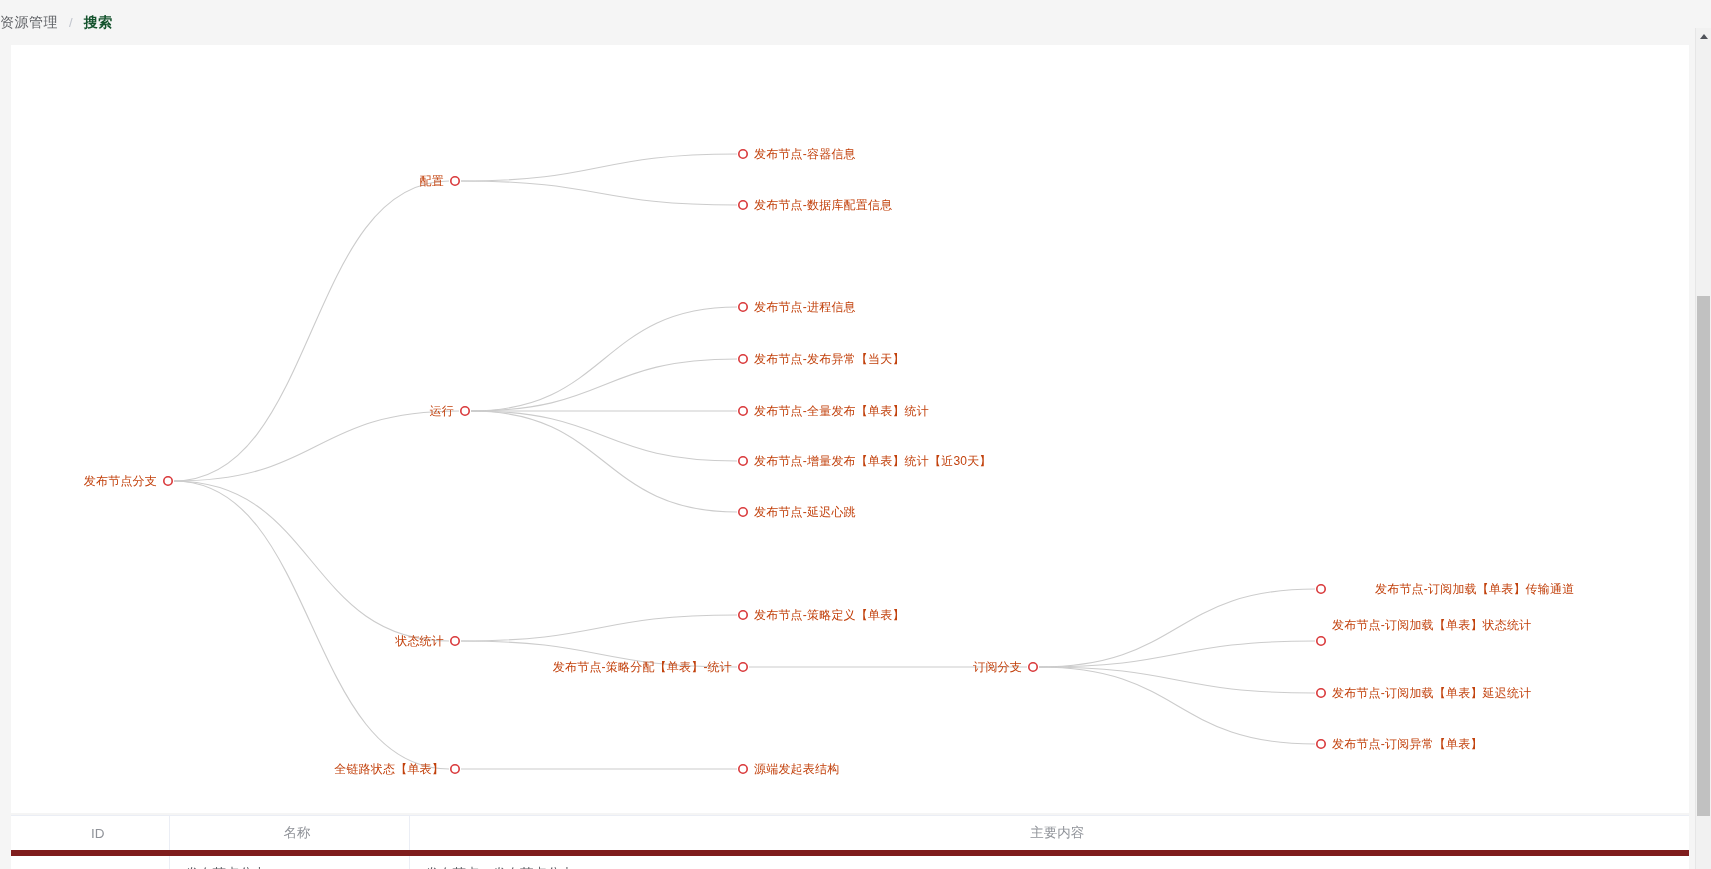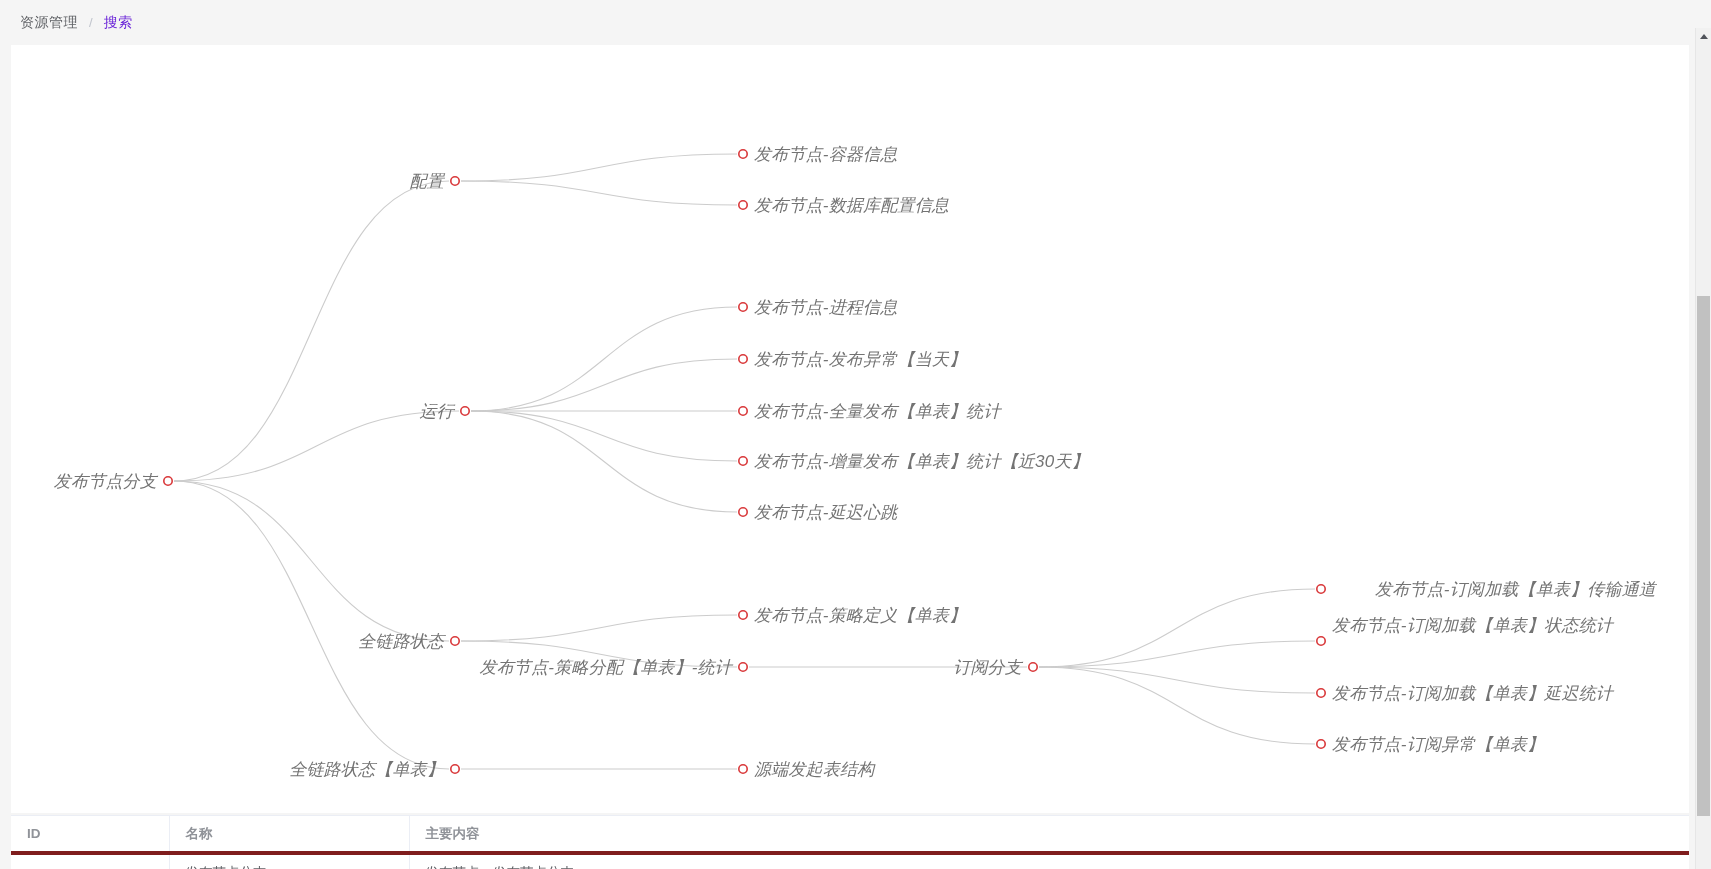--- a/index.html
+++ b/index.html
@@ -10,76 +10,75 @@
     overflow: hidden;
   }
   #app { position: relative; width: 1711px; height: 869px; }
 
   
   .breadcrumb-bar {
     position: absolute; left: 0; top: 0;
     width: 1711px; height: 45px;
     background: #f5f5f5;
     display: flex; align-items: center;
-    padding-left: 20px;
+    padding-left: 0;
     box-sizing: border-box;
   }
   .bc-item {
     font-size: 14px; color: #606266; letter-spacing: .5px;
   }
   .bc-item.link { color: #606266; cursor: pointer; }
   .bc-sep {
     font-size: 13px; color: #c0c4cc; margin: 0 11px; user-select: none;
   }
-  .bc-item.current { color: #6d28d9; }
+  .bc-item.current { color: #14532d; font-weight: bold; }
 
   
   .card {
     position: absolute; left: 11px; top: 45px;
     width: 1678px; height: 768px;
     background: #ffffff;
     overflow: hidden;
   }
 
   
   .graph { position: absolute; left: 0; top: 0; width: 1678px; height: 730px; }
   .graph svg { position: absolute; left: 0; top: 0; }
 
   .node-label {
     position: absolute;
-    font-size: 17px;
-    color: #737373;
+    font-size: 12px;
+    color: #c2410c;
     white-space: nowrap;
     letter-spacing: .2px;
     line-height: 1;
-    font-style: italic;
   }
   .node-label.right-of { transform: translateY(-50%); }
   .node-label.left-of  { transform: translate(-100%, -50%); padding-left: 40px; }
 
   
   .table-wrap {
     position: absolute; left: 11px; top: 815px;
     width: 1678px; height: 54px;
     background: #ffffff;
     box-sizing: border-box;
     border-top: 1px solid #ebeef5;
     overflow: hidden;
   }
   table.data-table {
     width: 1678px; border-collapse: collapse; table-layout: fixed;
   }
   table.data-table th {
     height: 37px;
-    text-align: left;
-    font-weight: bold;
+    text-align: center;
+    font-weight: normal;
     font-size: 13.5px;
     color: #909399;
     padding: 0 0 0 16px;
-    border-bottom: 4px solid #7f1d1d;
+    border-bottom: 6px solid #7f1d1d;
     border-right: 1px solid #ebeef5;
     background: #ffffff;
     box-sizing: border-box;
   }
   table.data-table th:last-child { border-right: none; }
   table.data-table td {
     height: 38px;
     font-size: 13.5px;
     color: #606266;
     padding: 0 0 0 16px;
@@ -179,21 +178,21 @@
           <circle cx="732" cy="724" r="4.2" fill="#ffffff" stroke="#d9383a" stroke-width="1.6"></circle>
           <circle cx="1022" cy="622" r="4.2" fill="#ffffff" stroke="#d9383a" stroke-width="1.6"></circle>
           <circle cx="1310" cy="544" r="4.2" fill="#ffffff" stroke="#d9383a" stroke-width="1.6"></circle>
           <circle cx="1310" cy="596" r="4.2" fill="#ffffff" stroke="#d9383a" stroke-width="1.6"></circle>
           <circle cx="1310" cy="648" r="4.2" fill="#ffffff" stroke="#d9383a" stroke-width="1.6"></circle>
           <circle cx="1310" cy="699" r="4.2" fill="#ffffff" stroke="#d9383a" stroke-width="1.6"></circle>
         </svg>
     <div class="node-label left-of" style="top: 436px; left: 146px;">发布节点分支</div>
         <div class="node-label left-of" style="top: 136px; left: 433px;">配置</div>
         <div class="node-label left-of" style="top: 366px; left: 443px;">运行</div>
-        <div class="node-label left-of" style="top: 596px; left: 433px;">全链路状态</div>
+        <div class="node-label left-of" style="top: 596px; left: 433px;">状态统计</div>
         <div class="node-label left-of" style="top: 724px; left: 433px;">全链路状态【单表】</div>
         <div class="node-label right-of" style="top: 109px; left: 743px;">发布节点-容器信息</div>
         <div class="node-label right-of" style="top: 160px; left: 743px;">发布节点-数据库配置信息</div>
         <div class="node-label right-of" style="top: 262px; left: 743px; text-align: center;">发布节点-进程信息</div>
         <div class="node-label right-of" style="top: 314px; left: 743px;">发布节点-发布异常【当天】</div>
         <div class="node-label right-of" style="top: 366px; left: 743px;">发布节点-全量发布【单表】统计</div>
         <div class="node-label right-of" style="top: 416px; left: 743px;">发布节点-增量发布【单表】统计【近30天】</div>
         <div class="node-label right-of" style="top: 467px; left: 743px;">发布节点-延迟心跳</div>
         <div class="node-label right-of" style="top: 570px; left: 743px;">发布节点-策略定义【单表】</div>
         <div class="node-label left-of" style="top: 622px; left: 721px;">发布节点-策略分配【单表】-统计</div>

